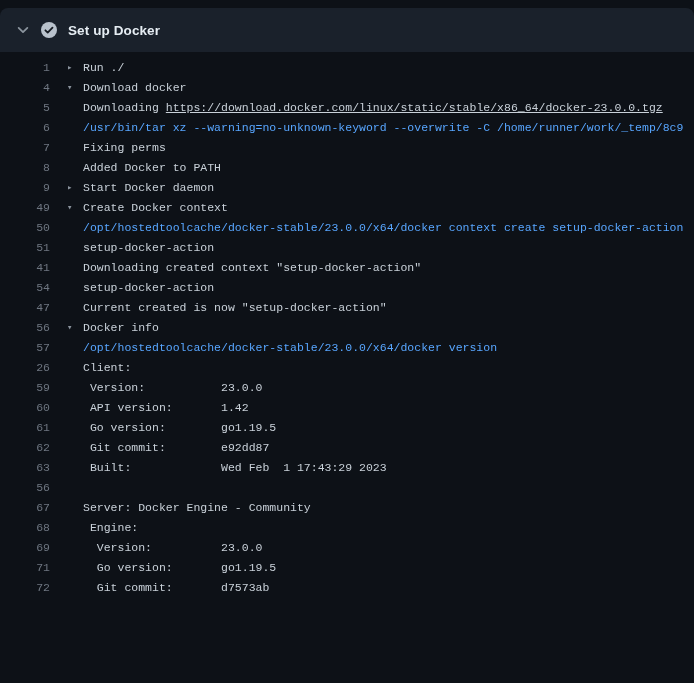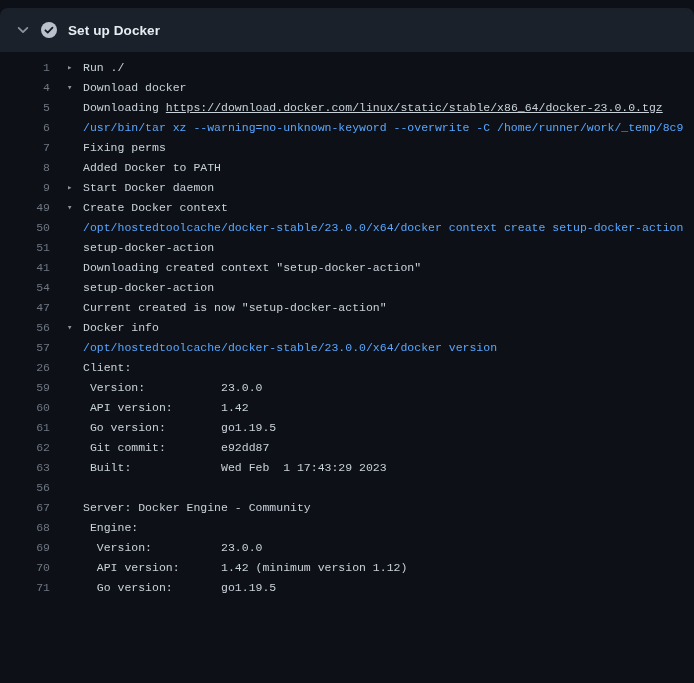--- a/index.html
+++ b/index.html
@@ -82,15 +82,15 @@
     <div class="row"><a class="ln">26</a><div class="lc"><span class="txt">Client:</span></div></div>
     <div class="row"><a class="ln">59</a><div class="lc"><span class="txt"> Version:           23.0.0</span></div></div>
     <div class="row"><a class="ln">60</a><div class="lc"><span class="txt"> API version:       1.42</span></div></div>
     <div class="row"><a class="ln">61</a><div class="lc"><span class="txt"> Go version:        go1.19.5</span></div></div>
     <div class="row"><a class="ln">62</a><div class="lc"><span class="txt"> Git commit:        e92dd87</span></div></div>
     <div class="row"><a class="ln">63</a><div class="lc"><span class="txt"> Built:             Wed Feb  1 17:43:29 2023</span></div></div>
     <div class="row"><a class="ln">56</a><div class="lc"><span class="txt"></span></div></div>
     <div class="row"><a class="ln">67</a><div class="lc"><span class="txt">Server: Docker Engine - Community</span></div></div>
     <div class="row"><a class="ln">68</a><div class="lc"><span class="txt"> Engine:</span></div></div>
     <div class="row"><a class="ln">69</a><div class="lc"><span class="txt">  Version:          23.0.0</span></div></div>
-    <div class="row"><a class="ln">70</a><div class="lc"><span class="txt">  API version:      1.42 (minimum version 1.12)</span></div></div>
     <div class="row"><a class="ln">71</a><div class="lc"><span class="txt">  Go version:       go1.19.5</span></div></div>
+    <div class="row"><a class="ln">72</a><div class="lc"><span class="txt">  Git commit:       d7573ab</span></div></div>
   </div>
 
 </body></html>

